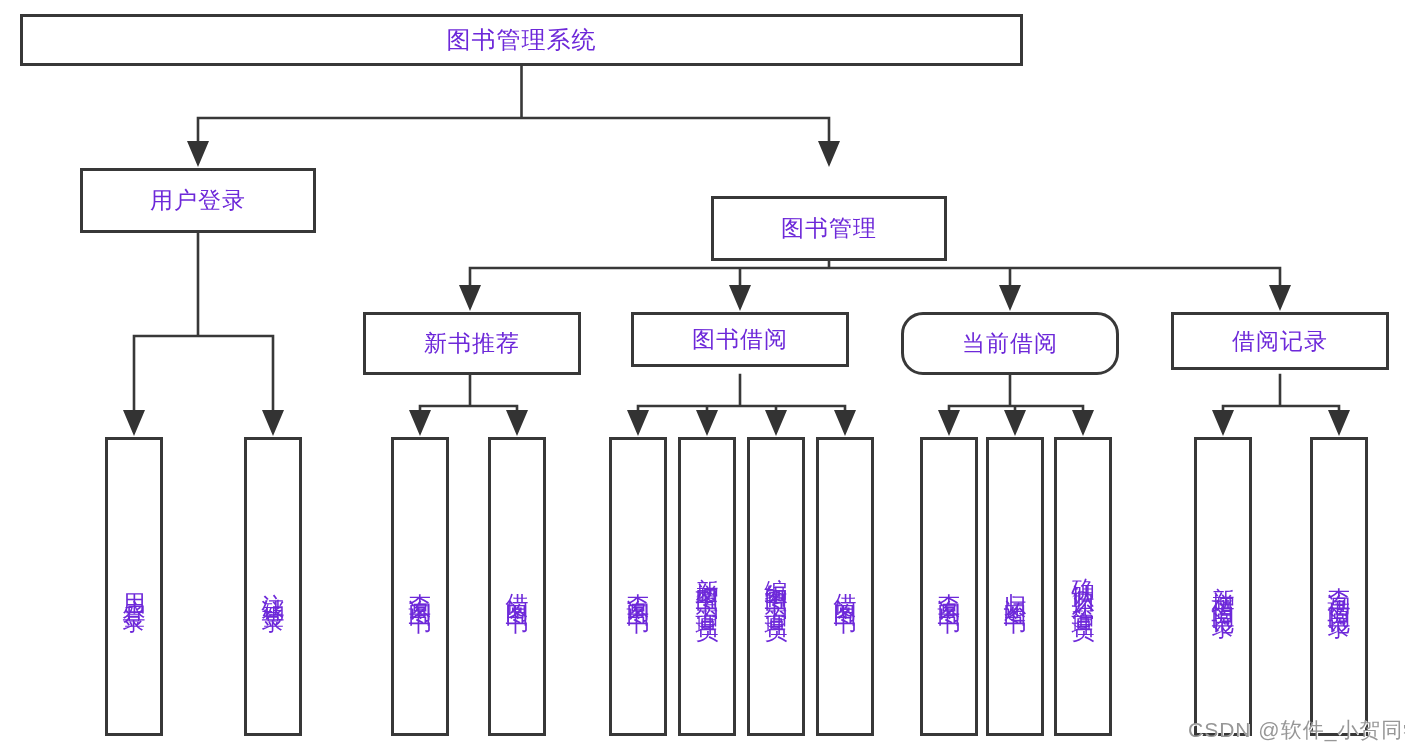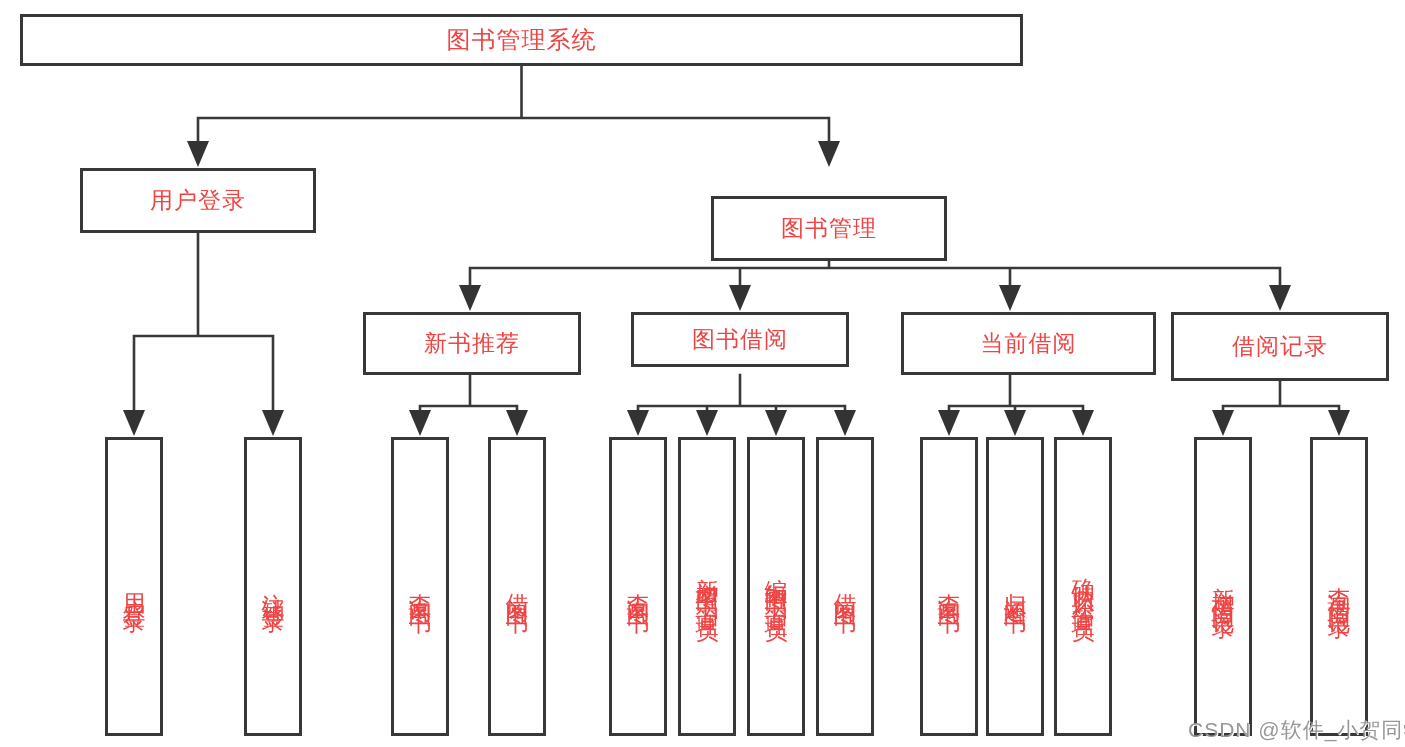--- a/index.html
+++ b/index.html
@@ -14,21 +14,21 @@
   .connectors {
     position: absolute;
     left: 0; top: 0;
     width: 1405px; height: 747px;
   }
   .node {
     position: absolute;
     box-sizing: border-box;
     background: #ffffff;
     border: 3px solid #383838;
-    color: #ef4444;
+    color: #6d28d9;
     display: flex;
     align-items: center;
     justify-content: center;
     font-size: 23px;
     line-height: 1;
     letter-spacing: 1px;
     white-space: nowrap;
   }
   .node.root { font-size: 24px; }
   .vlabel {
@@ -109,22 +109,22 @@
              M1328 410 L1350 410 L1339 436 Z" fill="#333333" stroke="none"></path>
   </svg>
 
   <div class="node root" style="left:20px; top:14px; width:1003px; height:52px;">图书管理系统</div>
 
   <div class="node" style="left:80px; top:168px; width:236px; height:65px;">用户登录</div>
   <div class="node" style="left:711px; top:168px; width:236px; height:65px;margin-top:28px;">图书管理</div>
 
   <div class="node" style="left:363px; top:312px; width:218px; height:63px;">新书推荐</div>
   <div class="node" style="left:631px; top:312px; width:218px; height:55px;">图书借阅</div>
-  <div class="node" style="left:901px; top:312px; width:255px; height:63px;">当前借阅</div>
-  <div class="node" style="left:1171px; top:312px; width:218px; height:69px;">借阅记录</div>
+  <div class="node" style="left:901px; top:312px; width:218px; height:63px;border-radius:22px;">当前借阅</div>
+  <div class="node" style="left:1171px; top:312px; width:218px; height:58px;">借阅记录</div>
 
   <div class="node" style="left:105px; top:437px; width:58px; height:299px;">
     <span class="vlabel">用户登录</span>
   </div>
   <div class="node" style="left:244px; top:437px; width:58px; height:299px;">
     <span class="vlabel">注销登录</span>
   </div>
 
   <div class="node" style="left:391px; top:437px; width:58px; height:299px;">
     <span class="vlabel">查询图书</span>

